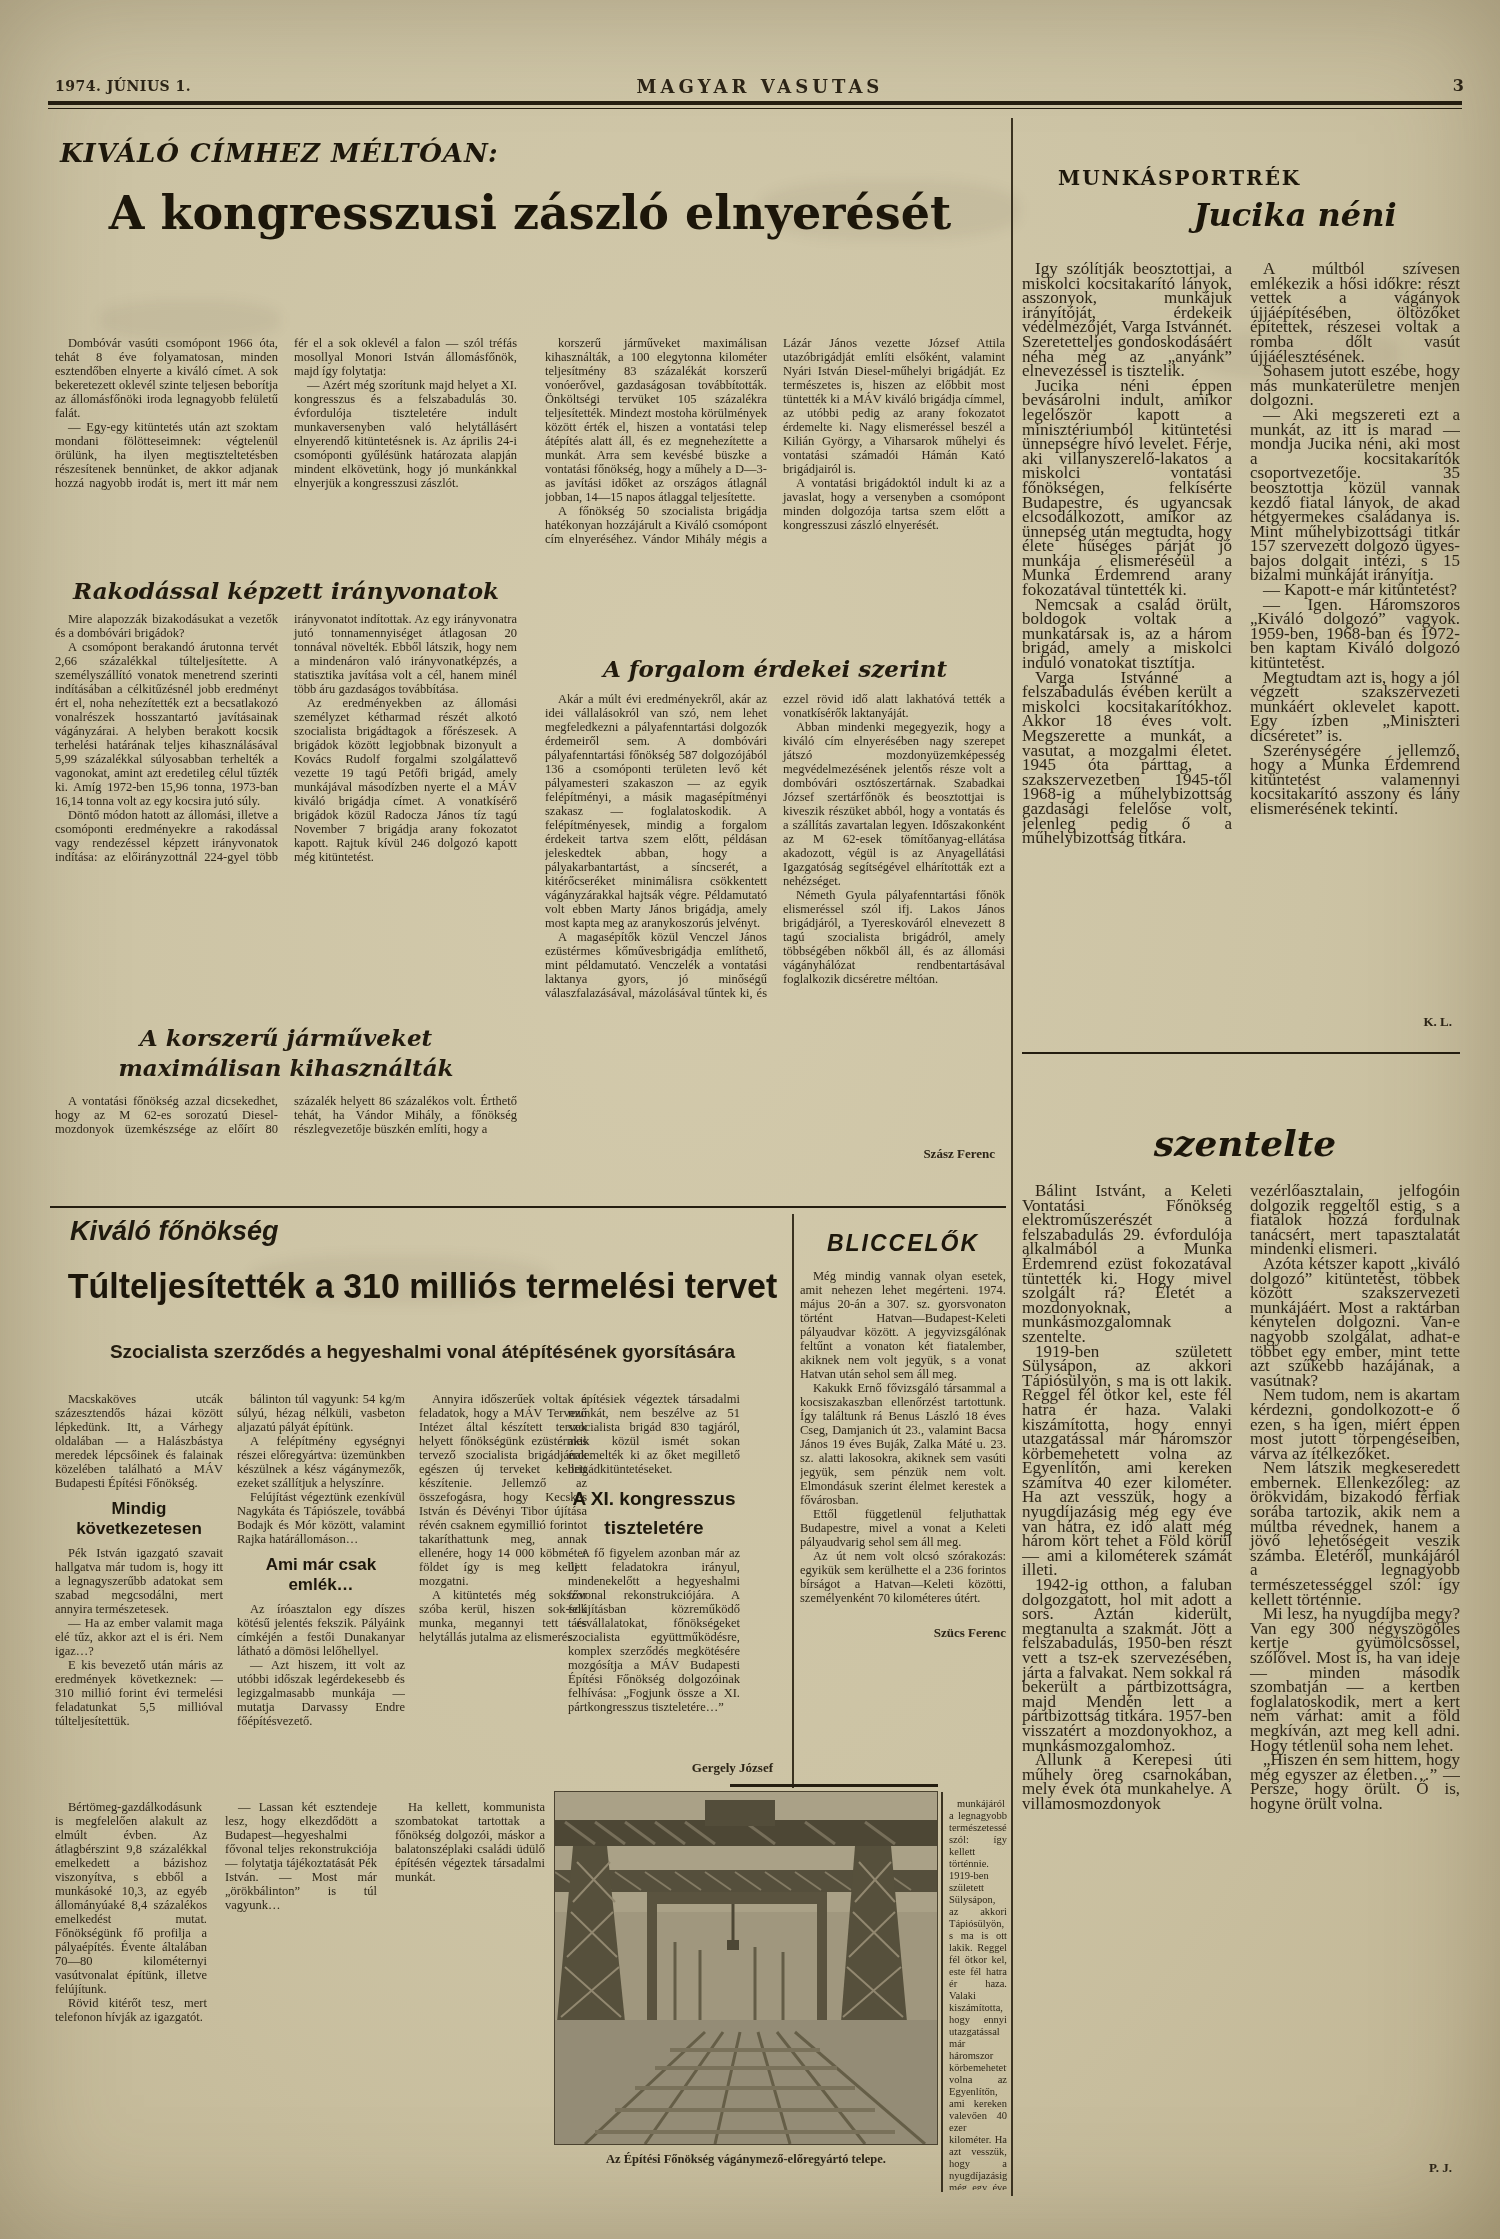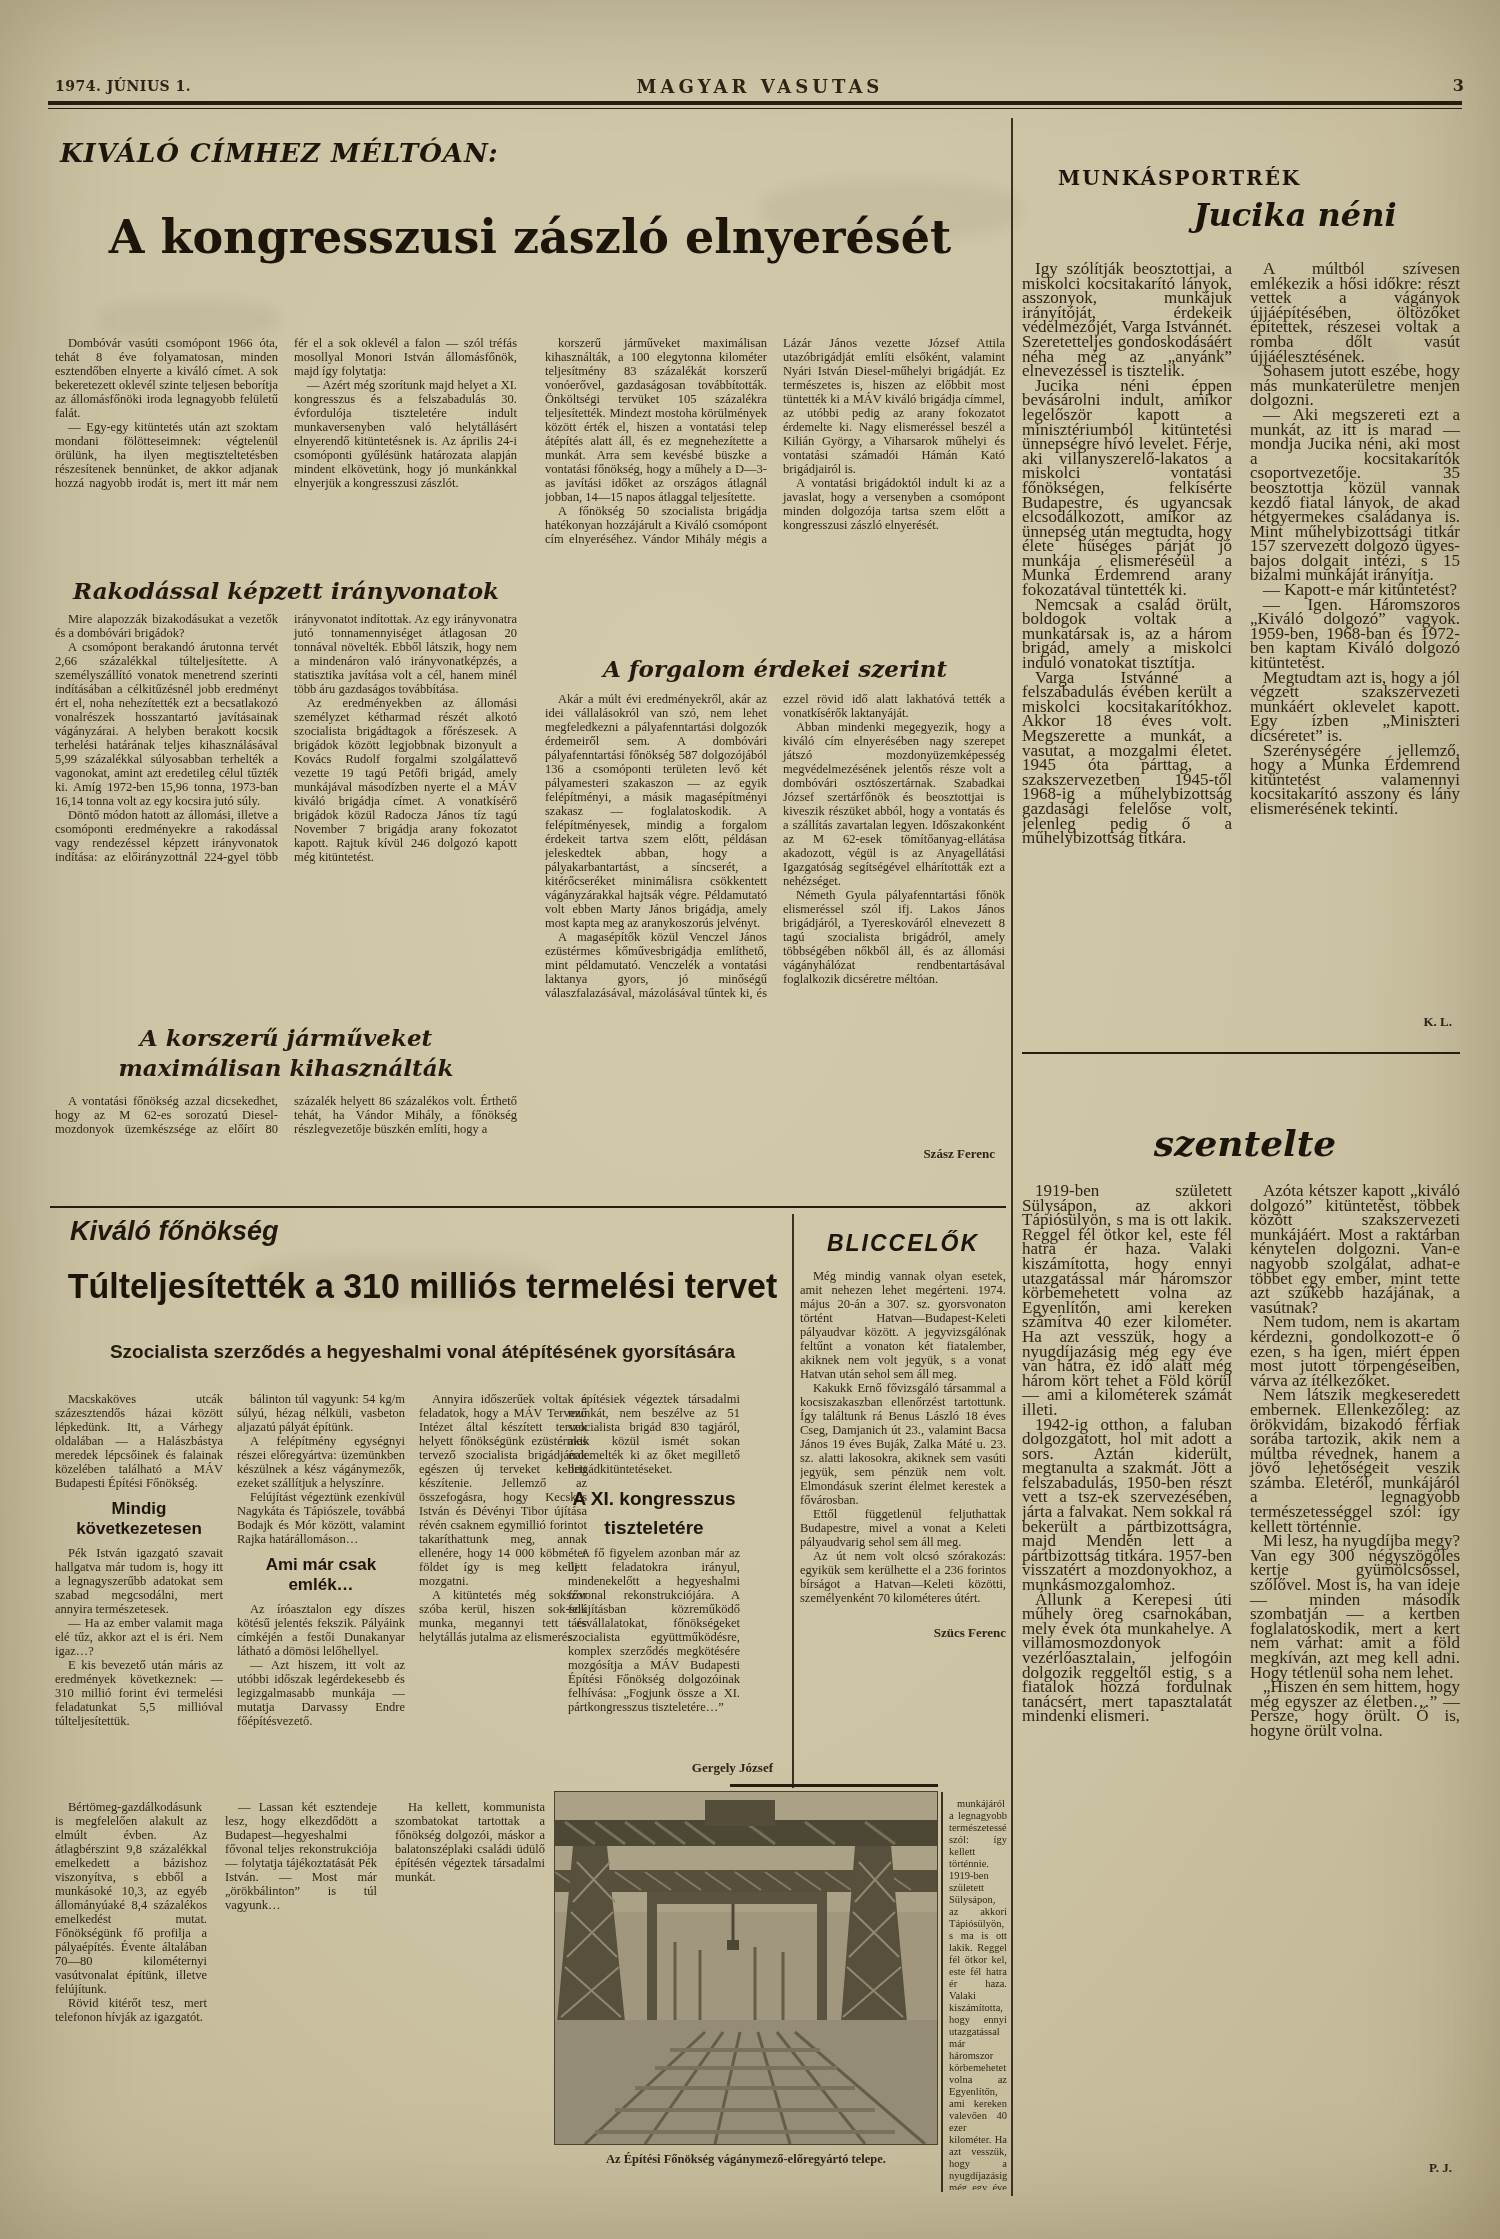--- a/index.html
+++ b/index.html
@@ -55,21 +55,21 @@
   <div class="abs mh-page">3</div>
   <div class="abs rule" style="top:101px;left:48px;width:1414px;height:4px;"></div>
   <div class="abs rule" style="top:108px;left:48px;width:1414px;height:1px;"></div>
 
   <div class="smudge" style="left:760px;top:180px;width:260px;height:60px;"></div>
   <div class="smudge" style="left:100px;top:300px;width:180px;height:40px;"></div>
   <div class="smudge" style="left:250px;top:1255px;width:300px;height:50px;"></div>
   <div class="smudge" style="left:1200px;top:330px;width:200px;height:50px;"></div>
 
   <div class="abs kicker">KIVÁLÓ CÍMHEZ MÉLTÓAN:</div>
-  <div class="abs hl" style="top:190px;margin-top:24px;">A kongresszusi zászló elnyerését</div>
+  <div class="abs hl" style="top:190px;">A kongresszusi zászló elnyerését</div>
 
   <div class="abs body-txt cols2" style="left:55px;top:336px;width:462px;height:238px;">
       <p>Dombóvár vasúti csomópont 1966 óta, tehát 8 éve folyamatosan, minden esztendőben elnyerte a kiváló címet. A sok bekeretezett oklevél szinte teljesen beborítja az állomásfőnöki iroda legnagyobb felületű falát.</p>
       <p>— Egy-egy kitüntetés után azt szoktam mondani fölötteseimnek: végtelenül örülünk, ha ilyen megtiszteltetésben részesítenek bennünket, de akkor adjanak hozzá nagyobb irodát is, mert itt már nem fér el a sok oklevél a falon — szól tréfás mosollyal Monori István állomásfőnök, majd így folytatja:</p>
       <p>— Azért még szorítunk majd helyet a XI. kongresszus és a felszabadulás 30. évfordulója tiszteletére indult munkaversenyben való helytállásért elnyerendő kitüntetésnek is. Az április 24-i csomóponti gyűlésünk határozata alapján mindent elkövetünk, hogy jó munkánkkal elnyerjük a kongresszusi zászlót.</p>
     </div>
   <div class="abs subhl" style="left:55px;top:577px;width:462px;">Rakodással képzett irányvonatok</div>
   <div class="abs body-txt cols2" style="left:55px;top:612px;width:462px;height:404px;">
       <p>Mire alapozzák bizakodásukat a vezetők és a dombóvári brigádok?</p>
       <p>A csomópont berakandó árutonna tervét 2,66 százalékkal túlteljesítette. A személyszállító vonatok menetrend szerinti indításában a célkitűzésnél jobb eredményt ért el, noha nehezítették ezt a becsatlakozó vonalrészek hosszantartó javításainak vágányzárai. A helyben berakott kocsik terhelési határának teljes kihasználásával 5,99 százalékkal súlyosabban terhelték a vagonokat, amint azt eredetileg célul tűzték ki. Amíg 1972-ben 15,96 tonna, 1973-ban 16,14 tonna volt az egy kocsira jutó súly.</p>
@@ -275,20 +275,21 @@
       <p>— Kapott-e már kitüntetést?</p>
       <p>— Igen. Háromszoros „Kiváló dolgozó” vagyok. 1959-ben, 1968-ban és 1972-ben kaptam Kiváló dolgozó kitüntetést.</p>
       <p>Megtudtam azt is, hogy a jól végzett szakszervezeti munkáért oklevelet kapott. Egy ízben „Miniszteri dicséretet” is.</p>
       <p>Szerénységére jellemző, hogy a Munka Érdemrend kitüntetést valamennyi kocsitakarító asszony és lány elismerésének tekinti.</p>
     </div>
   <div class="abs byline" style="left:1022px;top:1014px;width:430px;">K. L.</div>
 
   <div class="abs rule" style="left:1022px;top:1052px;width:438px;height:2px;"></div>
   <div class="abs eng-hl" style="left:1035px;top:1122px;">szentelte</div>
   <div class="abs sb-txt cols2" style="left:1022px;top:1184px;width:438px;height:958px;column-gap:18px;">
+      <p>Bálint Istvánt, a Keleti Vontatási Főnökség elektroműszerészét a felszabadulás 29. évfordulója alkalmából a Munka Érdemrend ezüst fokozatával tüntették ki. Hogy mivel szolgált rá? Életét a mozdonyoknak, a munkásmozgalomnak szentelte.</p>
       <p>1919-ben született Sülysápon, az akkori Tápiósülyön, s ma is ott lakik. Reggel fél ötkor kel, este fél hatra ér haza. Valaki kiszámította, hogy ennyi utazgatással már háromszor körbemehetett volna az Egyenlítőn, ami kereken számítva 40 ezer kilométer. Ha azt vesszük, hogy a nyugdíjazásig még egy éve van hátra, ez idő alatt még három kört tehet a Föld körül — ami a kilométerek számát illeti.</p>
       <p>1942-ig otthon, a faluban dolgozgatott, hol mit adott a sors. Aztán kiderült, megtanulta a szakmát. Jött a felszabadulás, 1950-ben részt vett a tsz-ek szervezésében, járta a falvakat. Nem sokkal rá bekerült a pártbizottságra, majd Mendén lett a pártbizottság titkára. 1957-ben visszatért a mozdonyokhoz, a munkásmozgalomhoz.</p>
       <p>Állunk a Kerepesi úti műhely öreg csarnokában, mely évek óta munkahelye. A villamosmozdonyok vezérlőasztalain, jelfogóin dolgozik reggeltől estig, s a fiatalok hozzá fordulnak tanácsért, mert tapasztalatát mindenki elismeri.</p>
       <p>Azóta kétszer kapott „kiváló dolgozó” kitüntetést, többek között szakszervezeti munkájáért. Most a raktárban kénytelen dolgozni. Van-e nagyobb szolgálat, adhat-e többet egy ember, mint tette azt szűkebb hazájának, a vasútnak?</p>
       <p>Nem tudom, nem is akartam kérdezni, gondolkozott-e ő ezen, s ha igen, miért éppen most jutott törpengéseiben, várva az ítélkezőket.</p>
       <p>Nem látszik megkeseredett embernek. Ellenkezőleg: az örökvidám, bizakodó férfiak sorába tartozik, akik nem a múltba révednek, hanem a jövő lehetőségeit veszik számba. Életéről, munkájáról a legnagyobb természetességgel szól: így kellett történnie.</p>
       <p>Mi lesz, ha nyugdíjba megy? Van egy 300 négyszögöles kertje gyümölcsössel, szőlővel. Most is, ha van ideje — minden második szombatján — a kertben foglalatoskodik, mert a kert nem várhat: amit a föld megkíván, azt meg kell adni. Hogy tétlenül soha nem lehet.</p>
       <p>„Hiszen én sem hittem, hogy még egyszer az életben…” — Persze, hogy örült. Ő is, hogyne örült volna.</p>
     </div>
   <div class="abs byline" style="left:1022px;top:2160px;width:430px;">P. J.</div>

